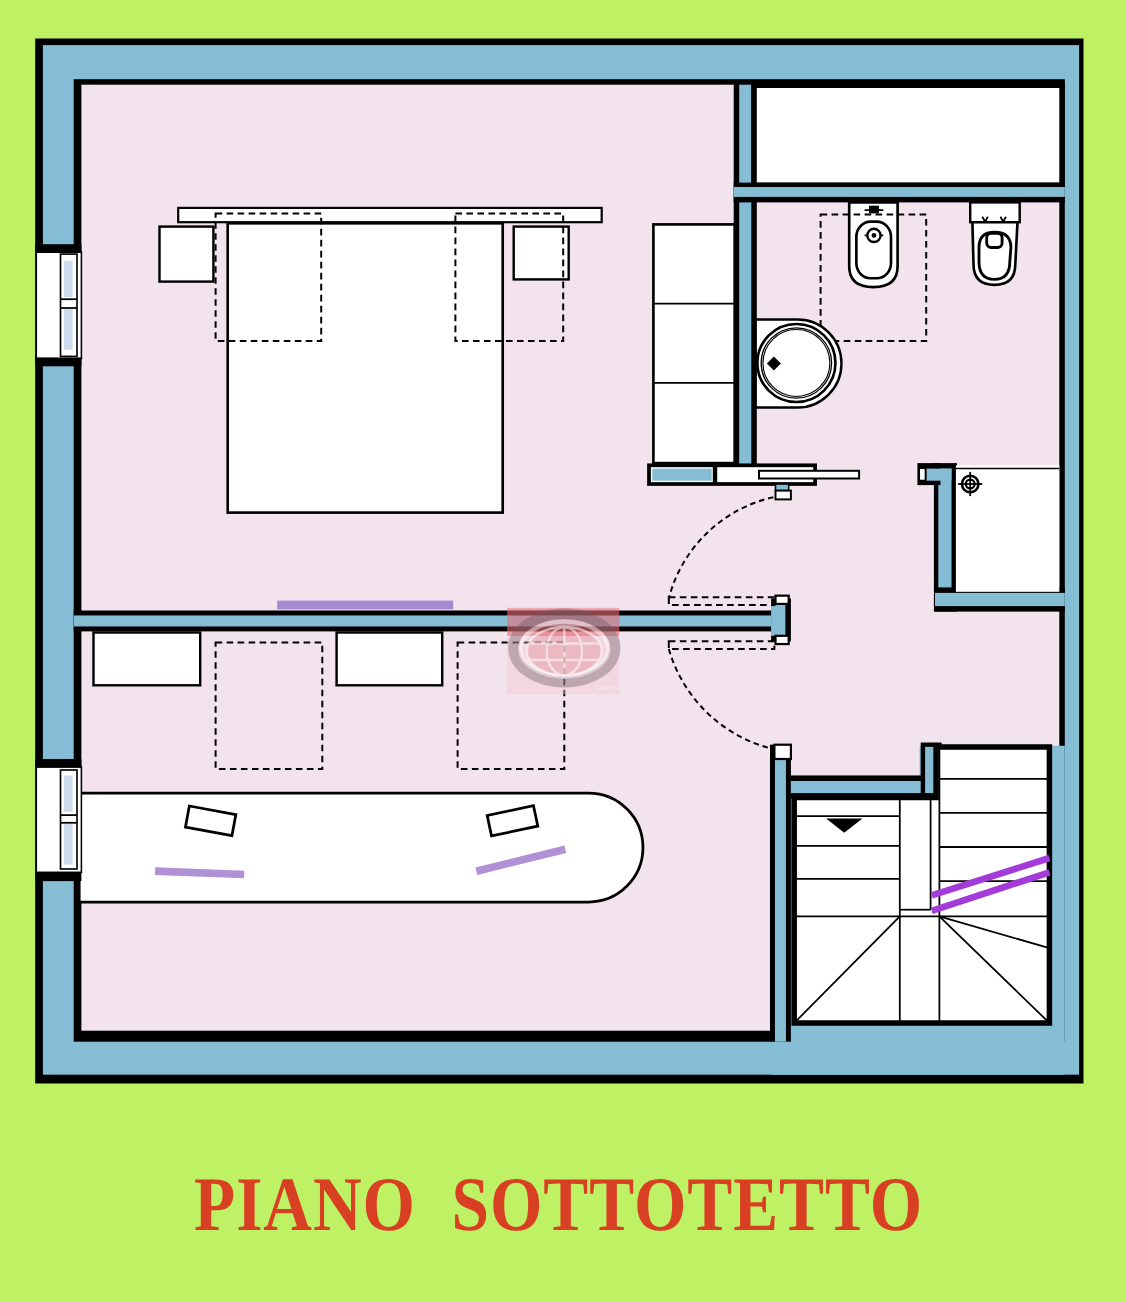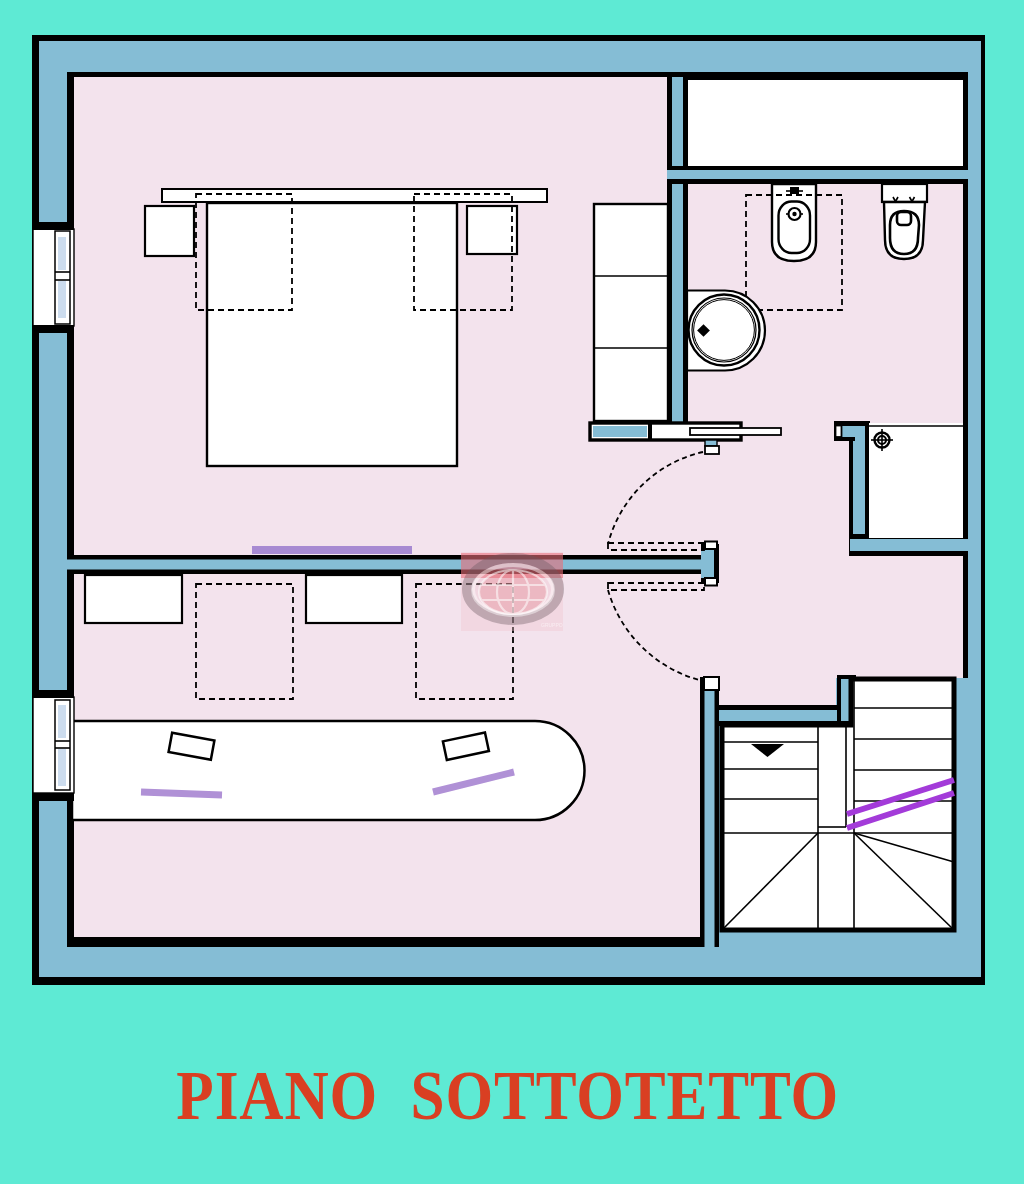--- a/index.html
+++ b/index.html
@@ -1,16 +1,16 @@
 <!DOCTYPE html>
 <html><head>
 <meta charset="utf-8">
 <style>
   html,body{margin:0;padding:0;background:#ffffff;}
-  .page{position:relative;width:1024px;height:1184px;background:#5eead4;overflow:hidden;}
+  .page{position:relative;width:1024px;height:1184px;background:#bef264;overflow:hidden;}
   svg{position:absolute;left:0;top:0;}
   .title{position:absolute;left:0;top:1056px;width:1016px;text-align:center;
     font-family:"Liberation Serif",serif;font-weight:bold;font-size:70px;
     color:#d93f22;letter-spacing:1px;white-space:pre;
     transform:scaleX(0.875);transform-origin:506px 50%;}
 </style>
 </head>
 <body>
 <div class="page">
 <svg width="1024" height="1184" viewBox="0 0 1024 1184">

